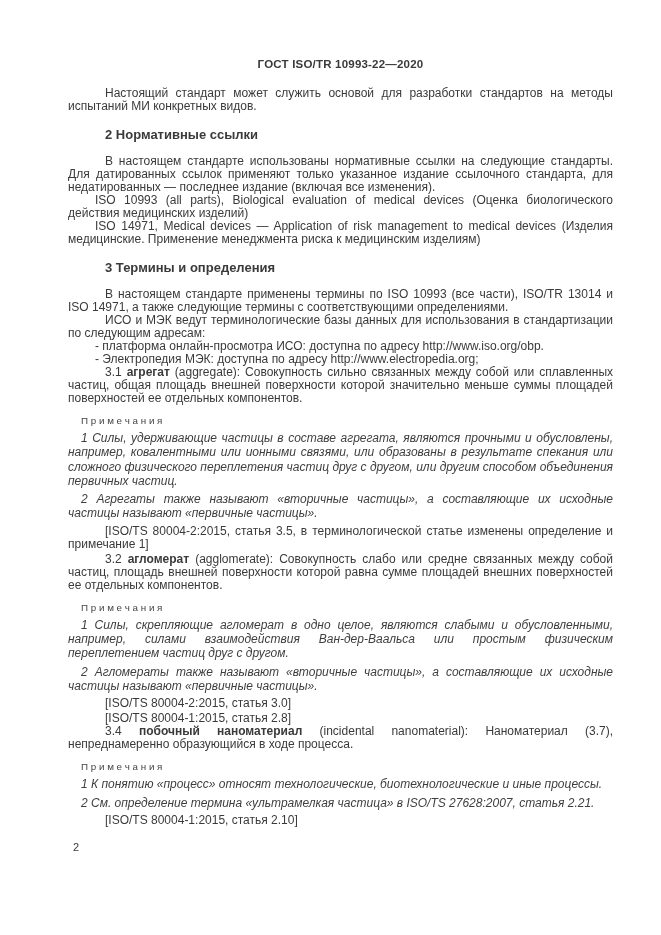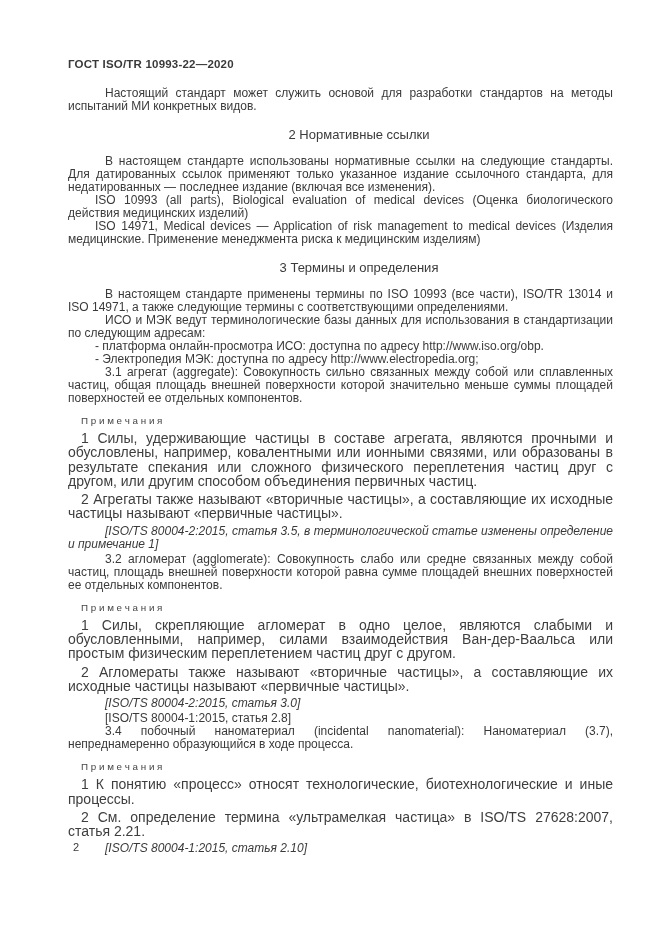--- a/index.html
+++ b/index.html
@@ -12,57 +12,58 @@
     font-family: "Liberation Sans", sans-serif;
     box-sizing: border-box;
     padding: 58px 48px 0 68px;
     overflow: hidden;
   }
   .running-header {
     font-weight: bold;
     font-size: 11.5px;
     letter-spacing: 0.2px;
     margin: 0 0 17px 0;
+    text-align: center;
   }
   .body {
     font-size: 12px;
     line-height: 13px;
     text-align: justify;
     margin: 0;
     hyphens: auto;
     -webkit-hyphens: auto;
   }
   .ind { text-indent: 37px; }
   .ref-ind { text-indent: 27px; }
   h2.sec {
     font-size: 13px;
-    font-weight: normal;
+    font-weight: bold;
     margin: 14px 0 12px 37px;
     line-height: 16px;
-    text-align: center;
   }
-  .term-name { font-weight: normal; }
+  .term-name { font-weight: bold; }
   .notes-block { margin-top: 4px; }
   .notes-label {
     font-size: 9.8px;
     line-height: 13px;
     margin: 9px 0 4px 13px;
     color: #444444;
   }
   .note {
-    font-size: 14px;
+    font-size: 12px;
     line-height: 14.3px;
     text-align: justify;
     text-indent: 13px;
     margin: 0 0 4px 0;
     color: #3e3e3e;
     hyphens: auto;
+    font-style: italic;
     -webkit-hyphens: auto;
   }
-  .source { margin-top: 3px; margin-bottom: 2px; font-style: italic; }
+  .source { margin-top: 3px; margin-bottom: 2px; }
   .page-number {
     position: absolute;
     left: 73px;
     top: 841px;
     font-size: 11px;
   }
 </style>
 </head>
 <body>
 

